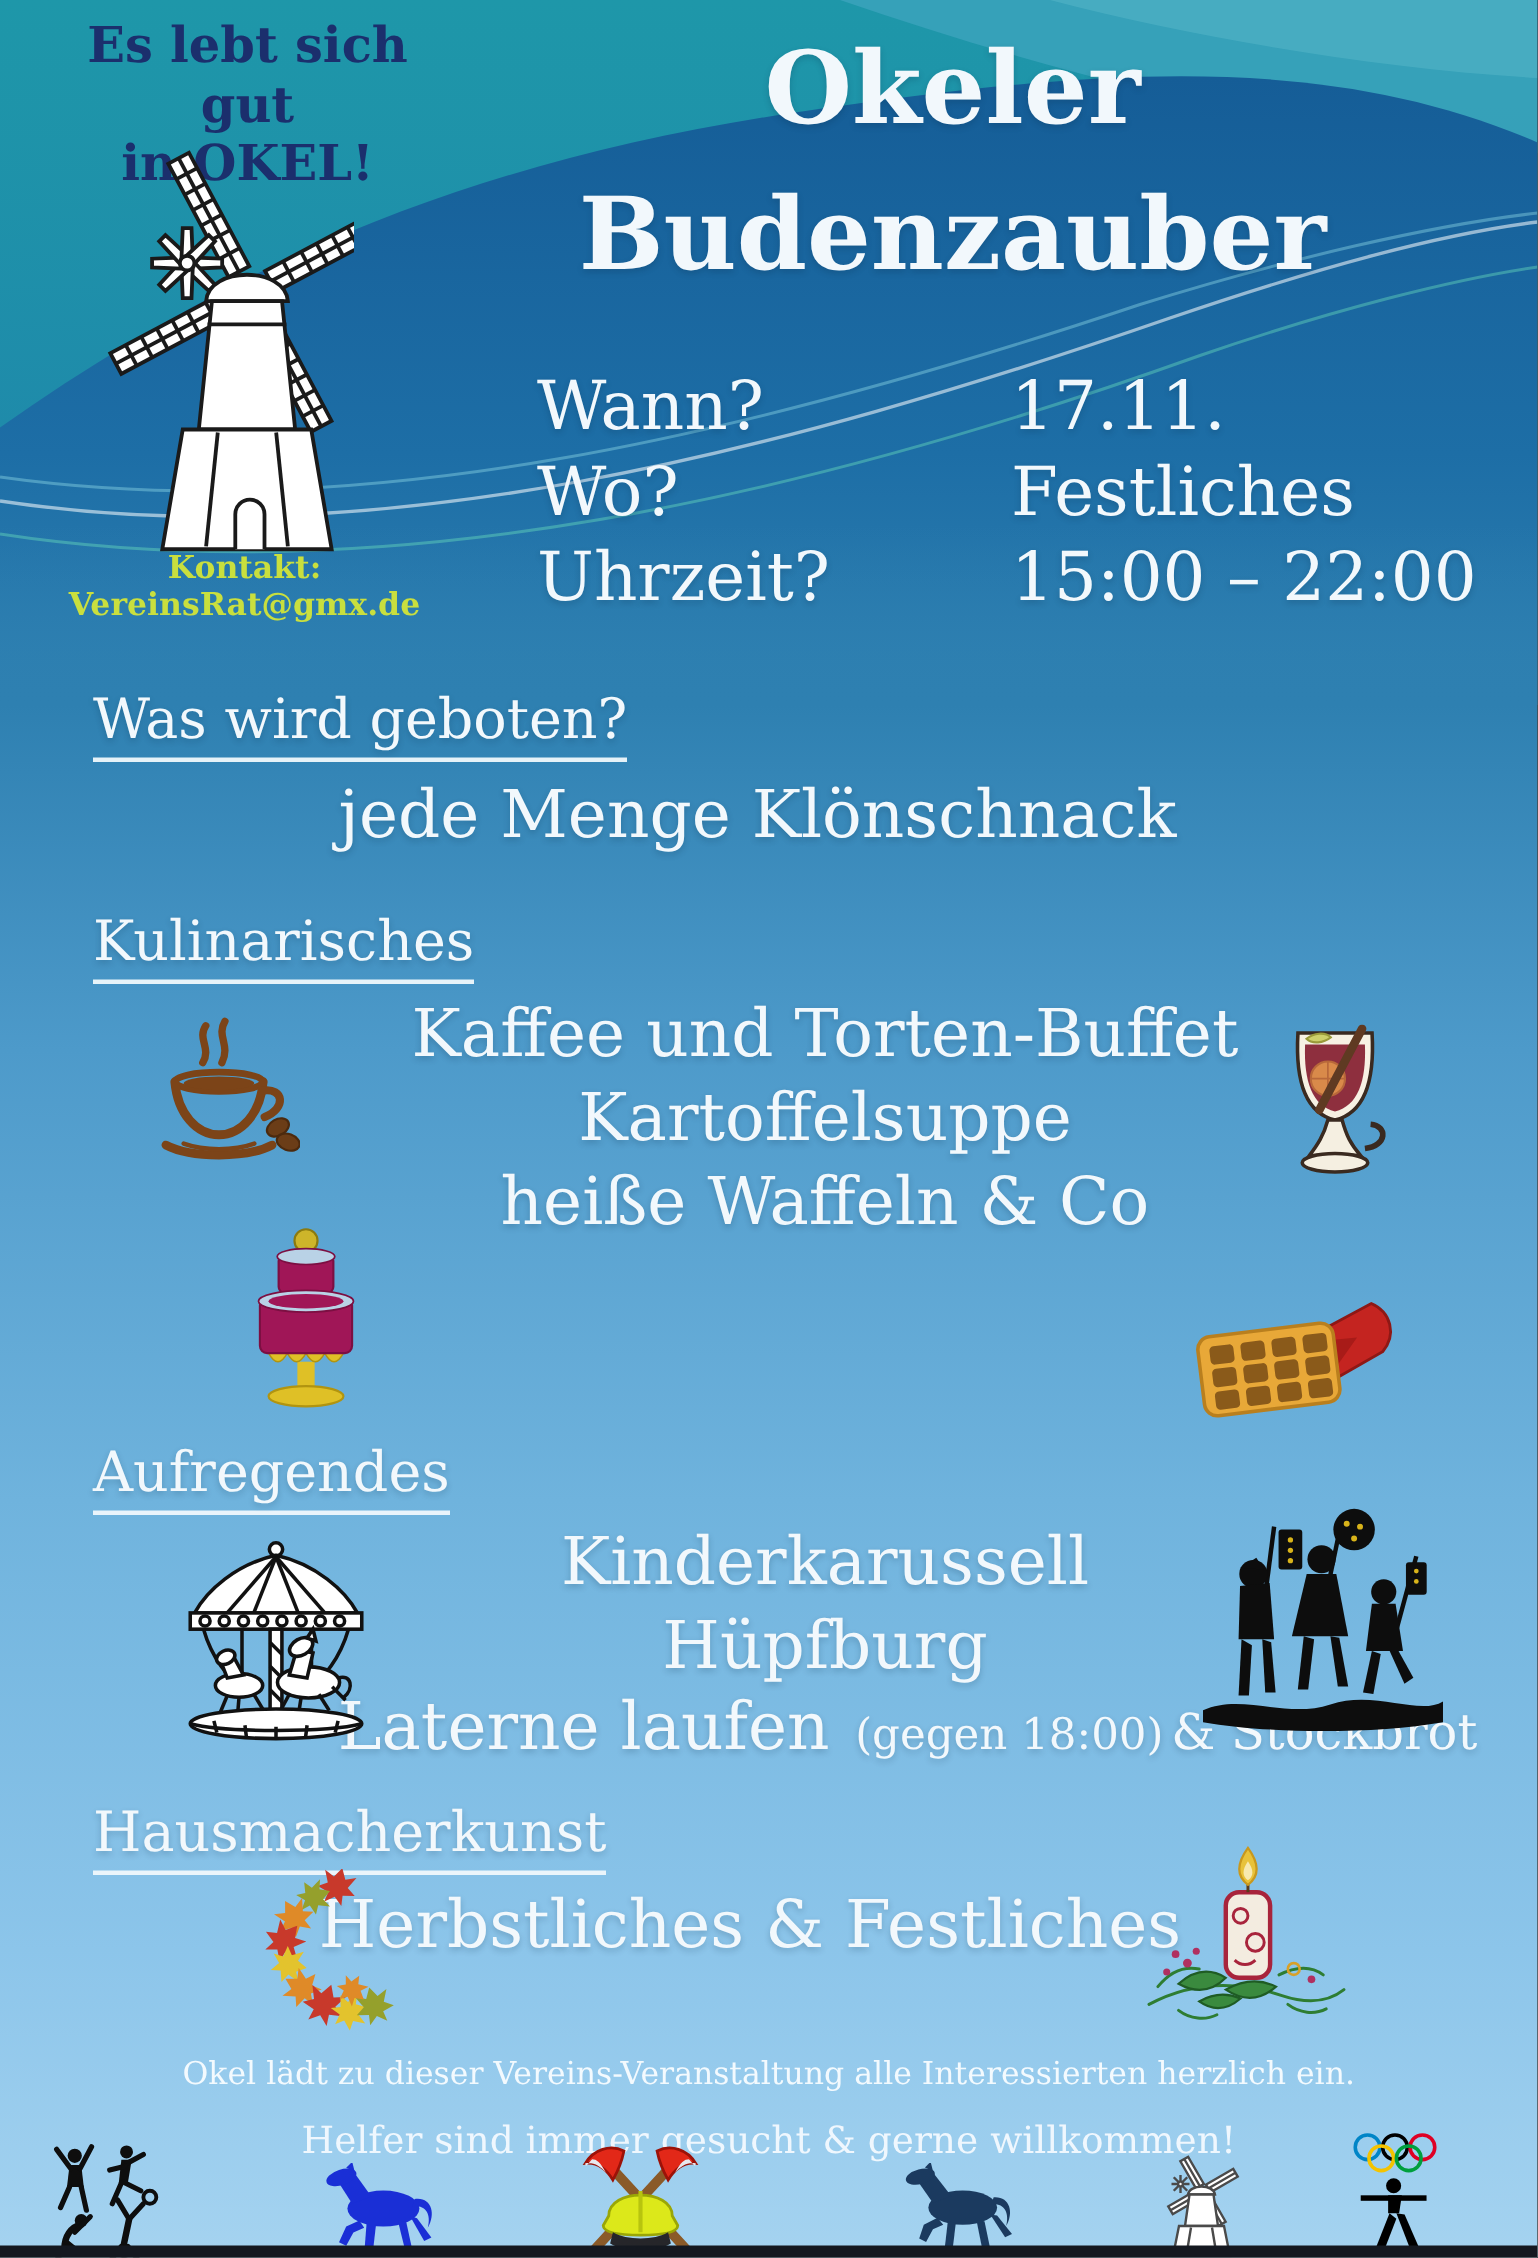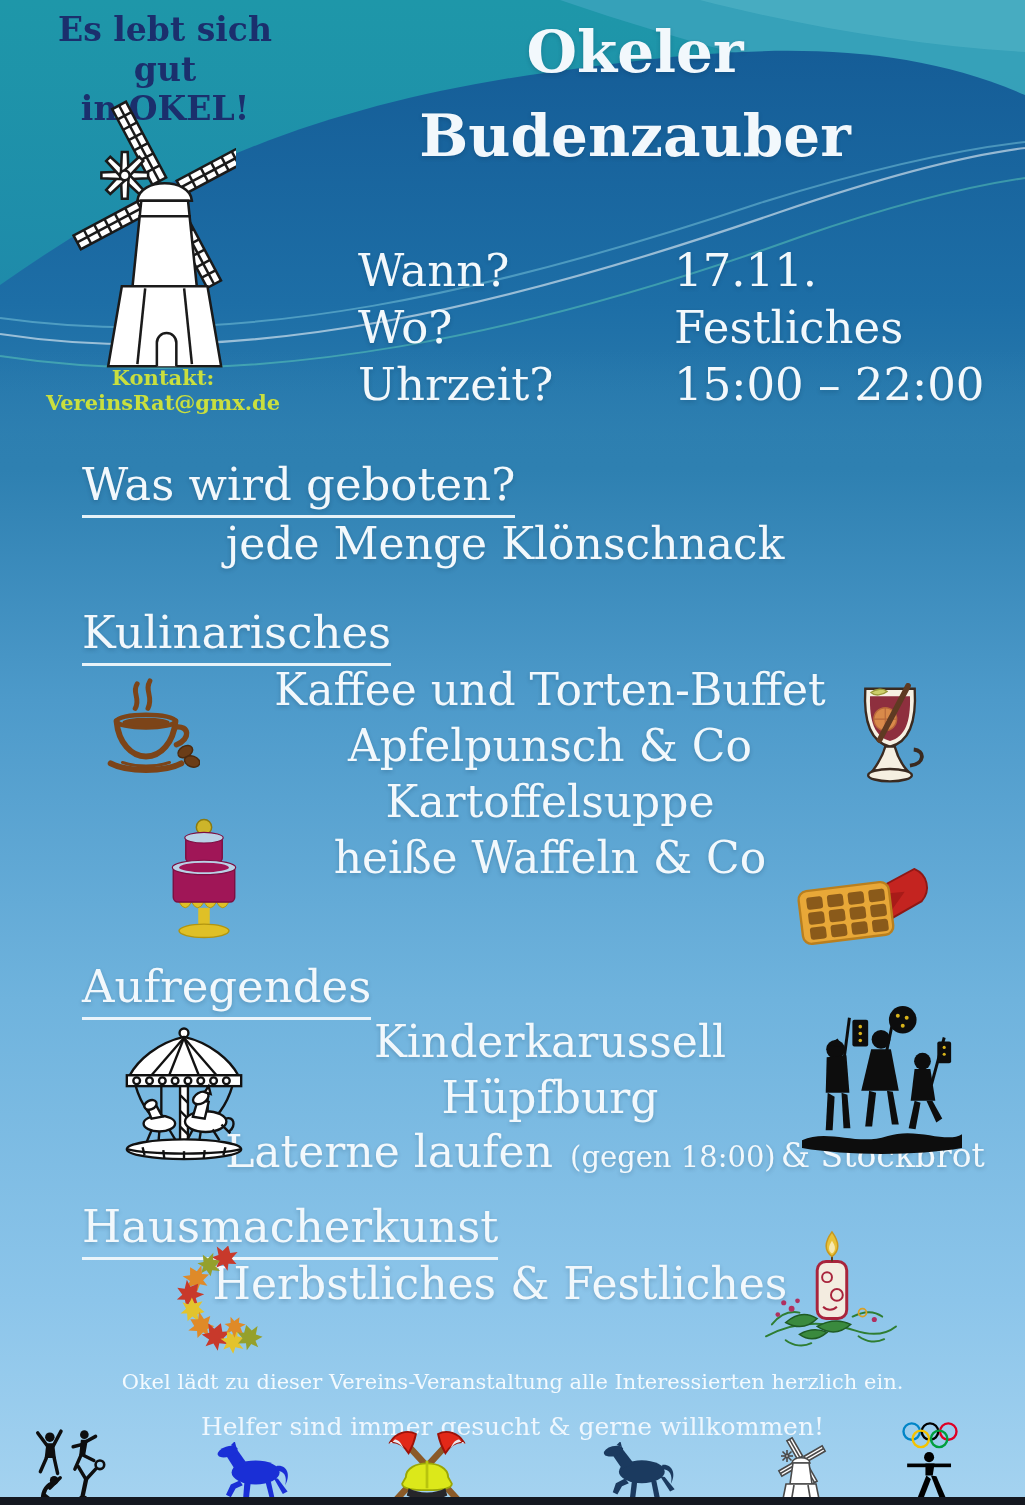--- a/index.html
+++ b/index.html
@@ -10,26 +10,26 @@
   }
   .abs{position:absolute;}
   .wt{color:#f2f8fc;text-shadow:0 2px 4px rgba(10,40,70,.22);}
   
   .hdr-bg{left:0;top:0;width:1025px;height:470px;z-index:0;}
   .tagline{left:40px;top:10px;width:250px;text-align:center;font-weight:bold;
            font-size:33px;line-height:1.2;color:#1b2f6d;z-index:3;}
   .windmill-large{left:68px;top:80px;width:168px;height:292px;z-index:3;}
   .contact{left:18px;top:366px;width:290px;text-align:center;font-weight:bold;
            font-size:21px;line-height:1.18;color:#c9df3e;z-index:3;}
-  .title{left:260px;top:10px;width:750px;text-align:center;font-size:58px;
+  .title{left:260px;top:10px;width:750px;text-align:center;font-size:67px;
          font-weight:600;line-height:1.45;z-index:2;}
   .info{left:358px;top:242px;z-index:2;display:grid;grid-template-columns:316px auto;
         font-size:45px;line-height:1.27;}
   
-  .sec-head{font-size:45px;z-index:2;margin-left:20px;}
+  .sec-head{font-size:37px;z-index:2;}
   .sec-head span{display:inline-block;border-bottom:3px solid rgba(240,248,252,.95);padding-bottom:4px;}
   .h-offer{left:62px;top:458px;}
   .offer-item{left:155px;top:518px;width:700px;text-align:center;font-size:44px;z-index:2;}
   .h-culinary{left:62px;top:606px;}
   .culinary-list{left:150px;top:662px;width:800px;text-align:center;font-size:44px;line-height:1.27;z-index:2;}
   .h-exciting{left:62px;top:960px;}
   .exciting-list{left:150px;top:1014px;width:800px;text-align:center;font-size:44px;line-height:1.27;z-index:2;}
   .lantern-line{left:185px;top:1126px;width:840px;text-align:center;z-index:2;white-space:nowrap;}
   .lantern-line .main{font-size:44px;}
   .lantern-line .note{font-size:29px;margin-left:12px;}
@@ -160,21 +160,20 @@
   <div class="abs sec-head h-offer wt">
     <span>Was wird geboten?</span>
   </div>
   <div class="abs offer-item wt">jede Menge Klönschnack</div>
 
   <div class="abs sec-head h-culinary wt">
     <span>Kulinarisches</span>
   </div>
   <div class="abs culinary-list wt">
     <div>Kaffee und Torten-Buffet</div>
-    <div>Apfelpunsch &amp; Co</div>
     <div>Kartoffelsuppe</div>
     <div>heiße Waffeln &amp; Co</div>
   </div>
 
   <div class="abs ic-coffee">
     <svg viewBox="0 0 110 110">
       <g fill="none" stroke="#7c4418" stroke-linecap="round">
         <path d="M46,8 C40,17 50,23 44,33" stroke-width="5"></path>
         <path d="M59,5 C53,15 63,21 57,33" stroke-width="5"></path>
         <ellipse cx="55" cy="46" rx="30" ry="6.5" stroke-width="4.5"></ellipse>

